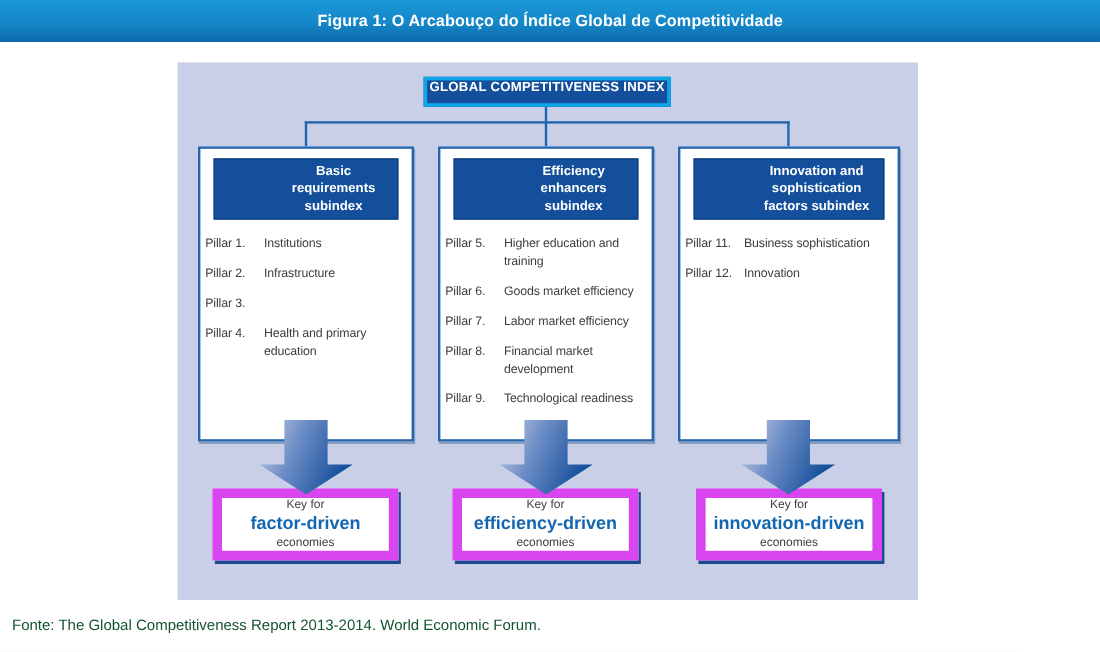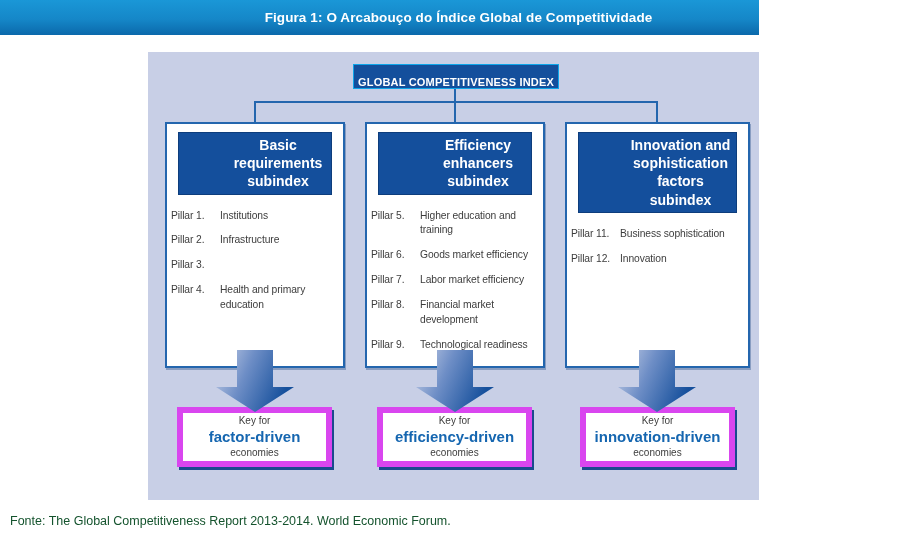--- a/index.html
+++ b/index.html
@@ -1,38 +1,38 @@
 <!DOCTYPE html>
 <html><head>
 <meta charset="utf-8">
 <style>
   html,body{margin:0;padding:0;background:#ffffff;}
   #canvas{
-    position:relative;width:759px;height:543px;background:#ffffff;overflow:hidden;
+    position:relative;width:917px;height:543px;background:#ffffff;overflow:hidden;
     font-family:"Liberation Sans","DejaVu Sans",sans-serif;
     text-decoration:underline;
   }
   
   .titlebar{
     position:absolute;left:0;top:0;width:917px;height:35px;
     background:linear-gradient(180deg,#1a97d7 0%,#1587c8 55%,#0b69ab 100%);
     display:flex;align-items:center;justify-content:center;
   }
   .titlebar span{
     color:#ffffff;font-weight:bold;font-size:13.5px;letter-spacing:.1px;
   }
   
   .panel{
     position:absolute;left:148px;top:52px;width:617px;height:448px;
     background:#c8cfe6;
   }
   .rootbox{
     position:absolute;left:353px;top:64px;width:206px;height:25px;
-    background:#144f9c;border:1px solid #0ea5e9;box-sizing:border-box;
-    display:flex;align-items:flex-end;justify-content:center;
+    background:#144f9c;border:3px solid #0ea5e9;box-sizing:border-box;
+    display:flex;align-items:flex-start;justify-content:center;
   }
   .rootbox span{color:#ffffff;font-weight:bold;font-size:11px;letter-spacing:.2px;white-space:nowrap;}
   .conn{position:absolute;background:#2466ae;}
   .conn.v-root{left:454px;top:89px;width:2px;height:13px;}
   .conn.h-spread{left:254px;top:101px;width:404px;height:2px;}
   .conn.v-c1{left:254px;top:101px;width:2px;height:21px;}
   .conn.v-c2{left:454px;top:101px;width:2px;height:21px;}
   .conn.v-c3{left:656px;top:101px;width:2px;height:21px;}
   
   .col{
@@ -41,37 +41,37 @@
     box-shadow:1px 2px 0 rgba(19,62,122,.35);
   }
   .col1{left:165px;width:180px;}
   .col2{left:365px;width:180px;}
   .col3{left:565px;width:185px;}
   .colheader{
     margin:8px 11px 0 11px;min-height:35px;background:#144f9c;border:1px solid #0d3d7c;
     display:flex;align-items:center;justify-content:center;box-sizing:border-box;
     text-align:center;padding:3px 4px;
   }
-  .colheader .hl{color:#ffffff;font-weight:bold;font-size:14px;line-height:1.3;display:block;padding-left:46px;}
+  .colheader .hl{color:#ffffff;font-weight:bold;font-size:11px;line-height:1.3;display:block;padding-left:46px;}
   .pillars{margin:14px 0 0 4px;}
   .pillar{
     display:grid;grid-template-columns:47px 1fr;column-gap:2px;
     margin-bottom:10px;font-size:10.3px;line-height:1.45;color:#3d3d3d;letter-spacing:-.1px;
   }
   .pillar .ptext{max-width:118px;}
   .col3 .pillar .ptext{max-width:121px;}
   
   .arrow{position:absolute;top:350px;width:78px;height:62px;z-index:5;}
   .arrow1{left:216px;}
   .arrow2{left:416px;}
   .arrow3{left:618px;}
   
   .keybox{
     position:absolute;top:407px;width:155px;height:60px;background:#ffffff;
-    border:6px solid #d946ef;box-sizing:border-box;box-shadow:2px 3px 0 #1a4a8e;
+    border:8px solid #d946ef;box-sizing:border-box;box-shadow:2px 3px 0 #1a4a8e;
     display:flex;flex-direction:column;align-items:center;justify-content:center;
     text-align:center;z-index:4;
   }
   .key1{left:177px;}
   .key2{left:377px;}
   .key3{left:580px;}
   .keybox .kp{font-size:10px;color:#3d3d3d;line-height:1.2;}
   .keybox .ke{font-size:15px;font-weight:bold;color:#1566b0;line-height:1.25;margin:1px 0;}
   
   .footer{

